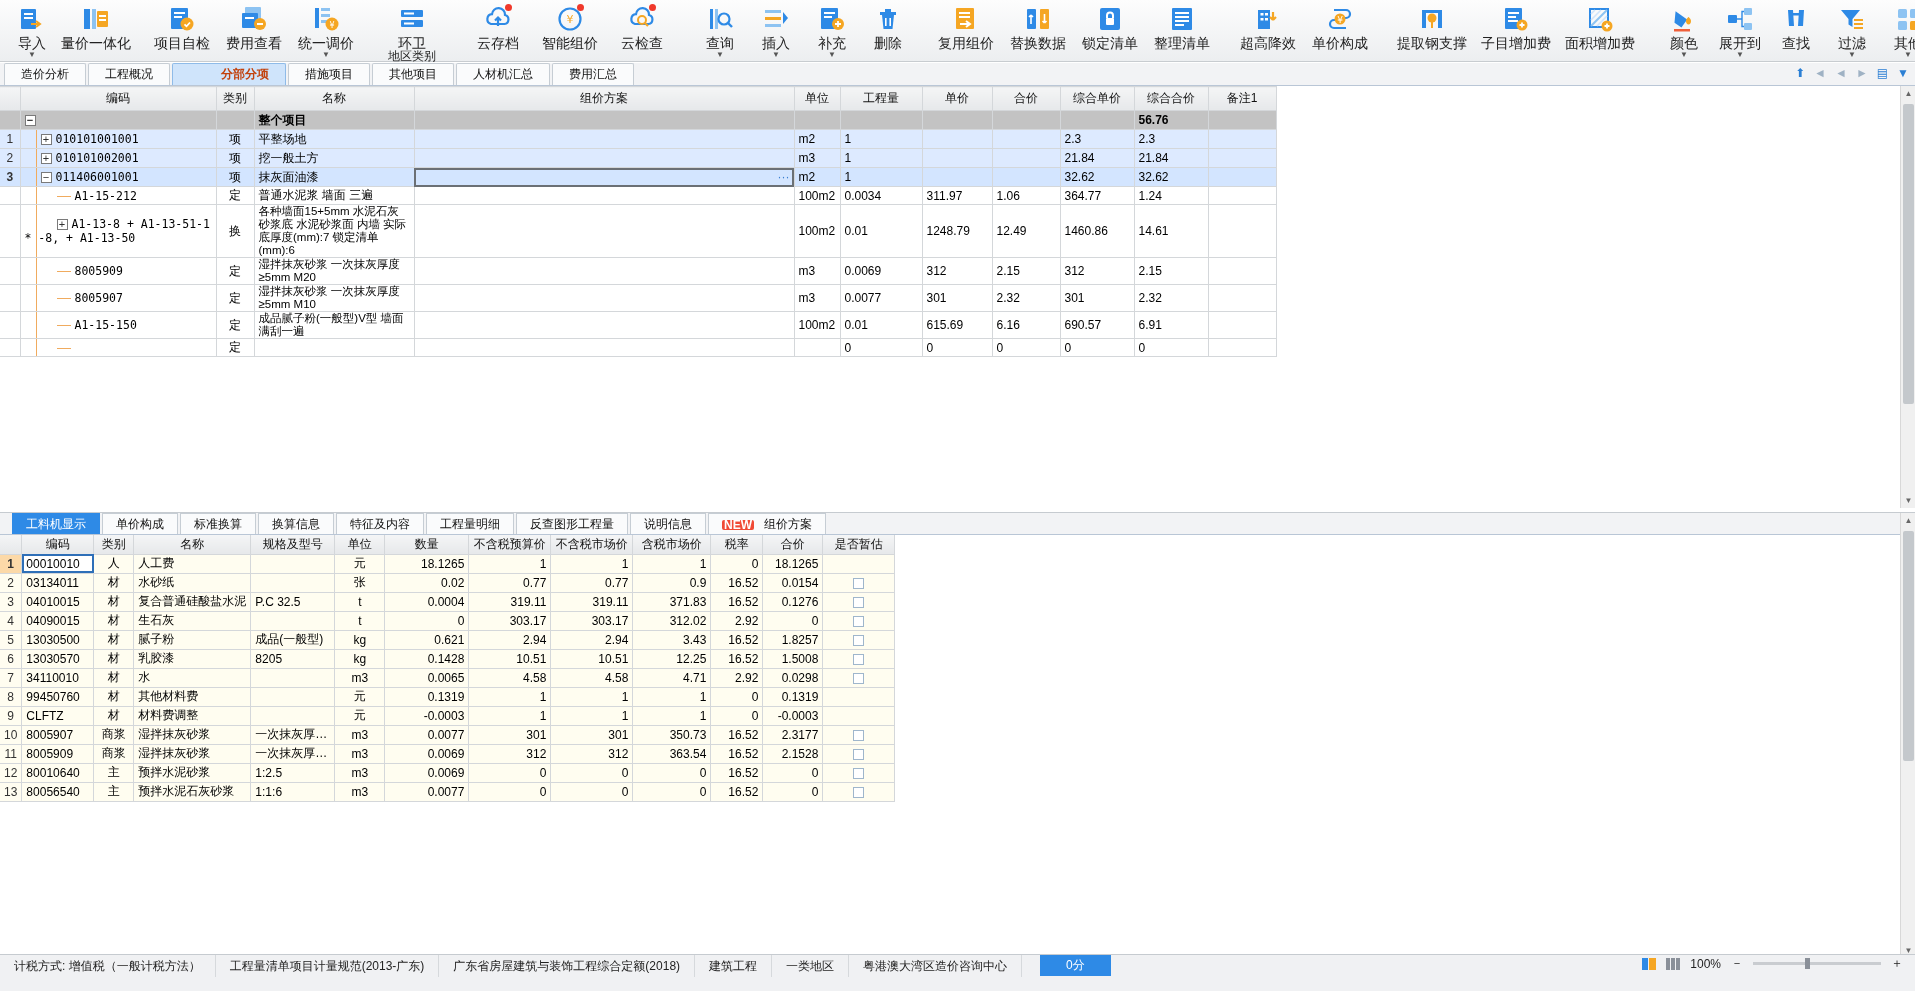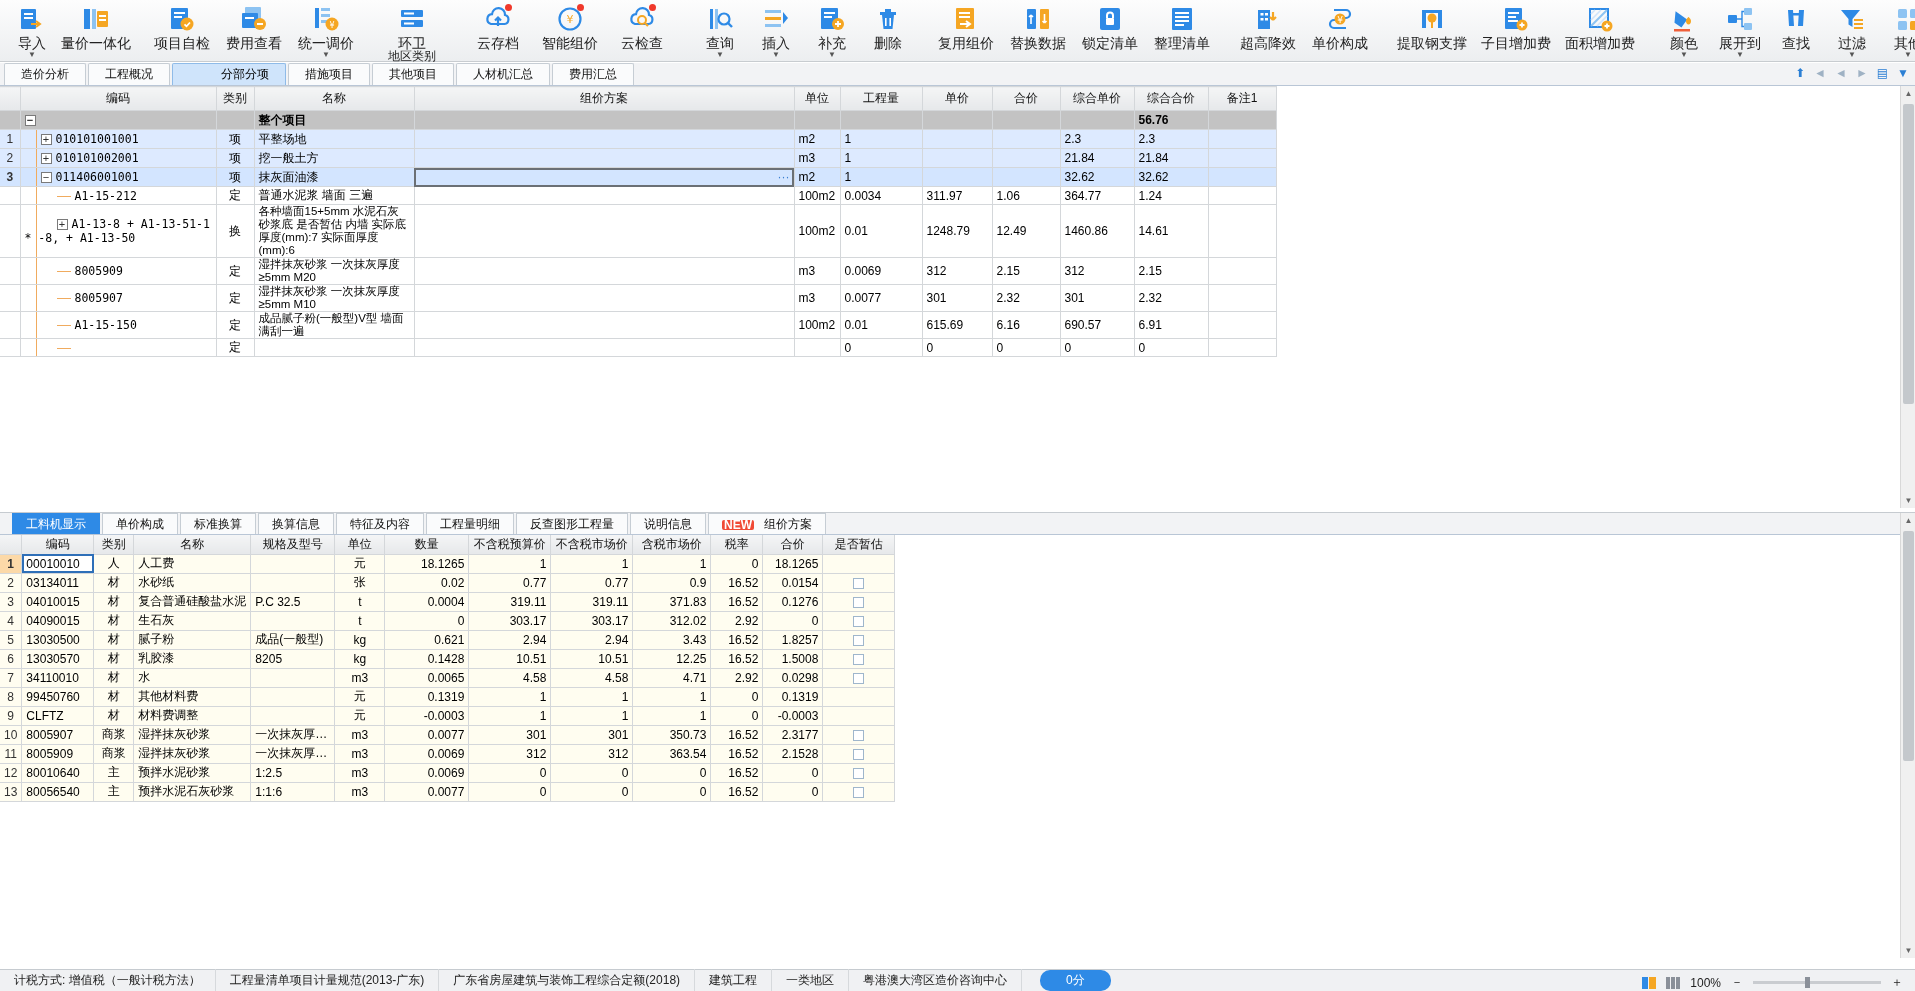--- a/index.html
+++ b/index.html
@@ -36,21 +36,21 @@
     position: absolute; left: 0; top: 63px; width: 1915px; height: 23px;
     background: #f2f3f5; border-bottom: 1px solid #b9c6d6;
     display: flex; align-items: flex-end; padding-left: 4px;
   }
   .mtab {
     height: 22px; line-height: 21px; padding: 0 16px; font-size: 12px;
     border: 1px solid #c6cdd4; border-bottom: none; background: #fafbfc;
     margin-right: 2px; color: #111; cursor: default;
     border-top-left-radius: 2px; border-top-right-radius: 2px;
   }
-  .mtab.sel { background: #cfe4fb; color: #000000; border-color: #8fbbe8; font-weight: normal; padding-left: 48px; }
+  .mtab.sel { background: #cfe4fb; color: #c2410c; border-color: #8fbbe8; font-weight: bold; padding-left: 48px; }
   #modtab-right { position: absolute; right: 6px; top: 3px; display: flex; gap: 9px; align-items: center; }
   .mt-ico { color: #2b7fd4; font-size: 12px; cursor: default; }
   .mt-ico.dim { color: #9fb2c4; }
 
   
   #grid-wrap { position: absolute; left: 0; top: 86px; width: 1915px; height: 422px; background: #fff; }
   table.grid { border-collapse: collapse; table-layout: fixed; font-size: 12px; }
   table.grid th, table.grid td {
     border-right: 1px solid #d4d7da; border-bottom: 1px solid #d4d7da;
     padding: 0 4px; vertical-align: middle; overflow: hidden; white-space: normal;
@@ -112,26 +112,26 @@
   .chk { display: inline-block; width: 11px; height: 11px; border: 1px solid #9fb6cc; background: #fff; vertical-align: middle; }
   .editcell { outline: 2px solid #2e6fb8; outline-offset: -2px; background: #fff !important; }
 
   
   .vsb { position: absolute; right: 0; width: 15px; background: #f0f0f0; border-left: 1px solid #d8d8d8; }
   .vsb .thumb { position: absolute; left: 2px; width: 11px; background: #c4c8cc; border-radius: 2px; }
   .vsb .arr { position: absolute; left: 0; width: 15px; height: 15px; background: #f0f0f0; text-align: center; font-size: 8px; color: #666; line-height: 15px; }
 
   
   #status {
-    position: absolute; left: 0; bottom: 0; width: 1915px; height: 22px;
+    position: absolute; left: 0; bottom: 0; width: 1915px; height: 37px;
     background: #f0f1f3; border-top: 1px solid #c6cbd0;
-    display: flex; align-items: flex-end; font-size: 12px; color: #222;
+    display: flex; align-items: flex-start; font-size: 12px; color: #222;
   }
   .st-cell { padding: 0 14px; border-right: 1px solid #d6d9dc; height: 22px; line-height: 22px; white-space: nowrap; }
-  .st-chip { background: #2e8ae6; color: #fff; padding: 2px 26px; border-radius: 10px; margin-left: 18px; font-size: 12px; }
+  .st-chip { background: #2e8ae6; color: #fff; padding: 2px 26px; border-radius: 0; margin-left: 18px; font-size: 12px; }
   #status-right { margin-left: auto; display: flex; align-items: center; gap: 10px; padding-right: 12px; }
   .viewico { width: 14px; height: 12px; display: inline-block; }
   .zoomtrack { width: 128px; height: 3px; background: #c9ccd0; position: relative; }
   .zoomthumb { position: absolute; left: 52px; top: -4px; width: 5px; height: 11px; background: #8a9099; }
 </style>
 </head>
 <body>
 
 <div id="ribbon">
 
@@ -610,21 +610,21 @@
           <td class="num">311.97</td>
           <td class="num">1.06</td>
           <td class="num">364.77</td>
           <td class="num">1.24</td>
           <td></td>
         </tr>
         <tr class="d" style="height: 42px;">
           <td class="rown"></td>
           <td class="treecell"><span class="vline"></span><span style="display:inline-block;width:32px"></span><span class="tbox">+</span><span class="codetxt">A1-13-8 + A1-13-51-1 * -8, + A1-13-50</span></td>
           <td class="ctr">换</td>
-          <td style="font-size: 11.5px; line-height: 13px; white-space: normal;">各种墙面15+5mm 水泥石灰砂浆底 是否暂估 内墙   实际底厚度(mm):7   实际面厚度(mm):6</td>
+          <td style="font-size: 11.5px; line-height: 13px; white-space: normal;">各种墙面15+5mm 水泥石灰砂浆底 水泥砂浆面 内墙   实际底厚度(mm):7   锁定清单(mm):6</td>
           <td></td>
           <td>100m2</td>
           <td class="num">0.01</td>
           <td class="num">1248.79</td>
           <td class="num">12.49</td>
           <td class="num">1460.86</td>
           <td class="num">14.61</td>
           <td></td>
         </tr>
         <tr class="d" style="height: 27px;">

